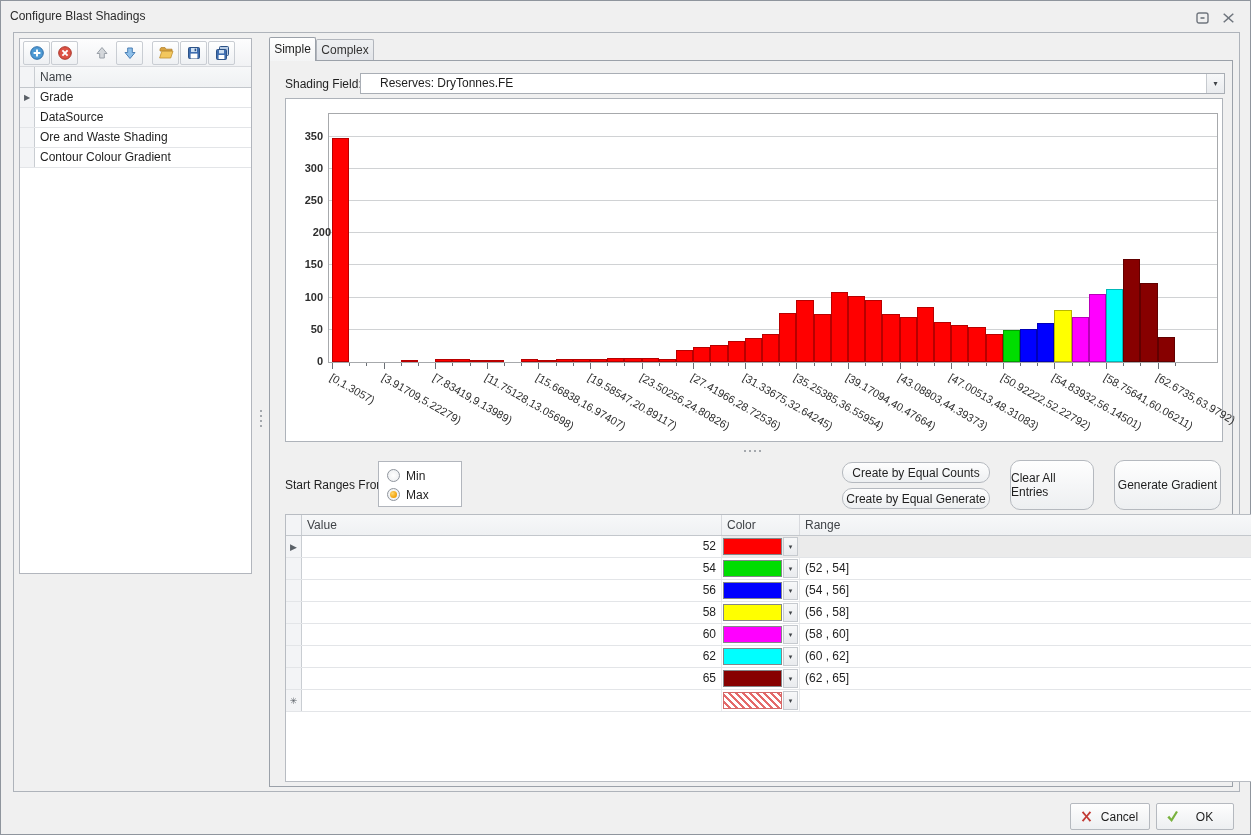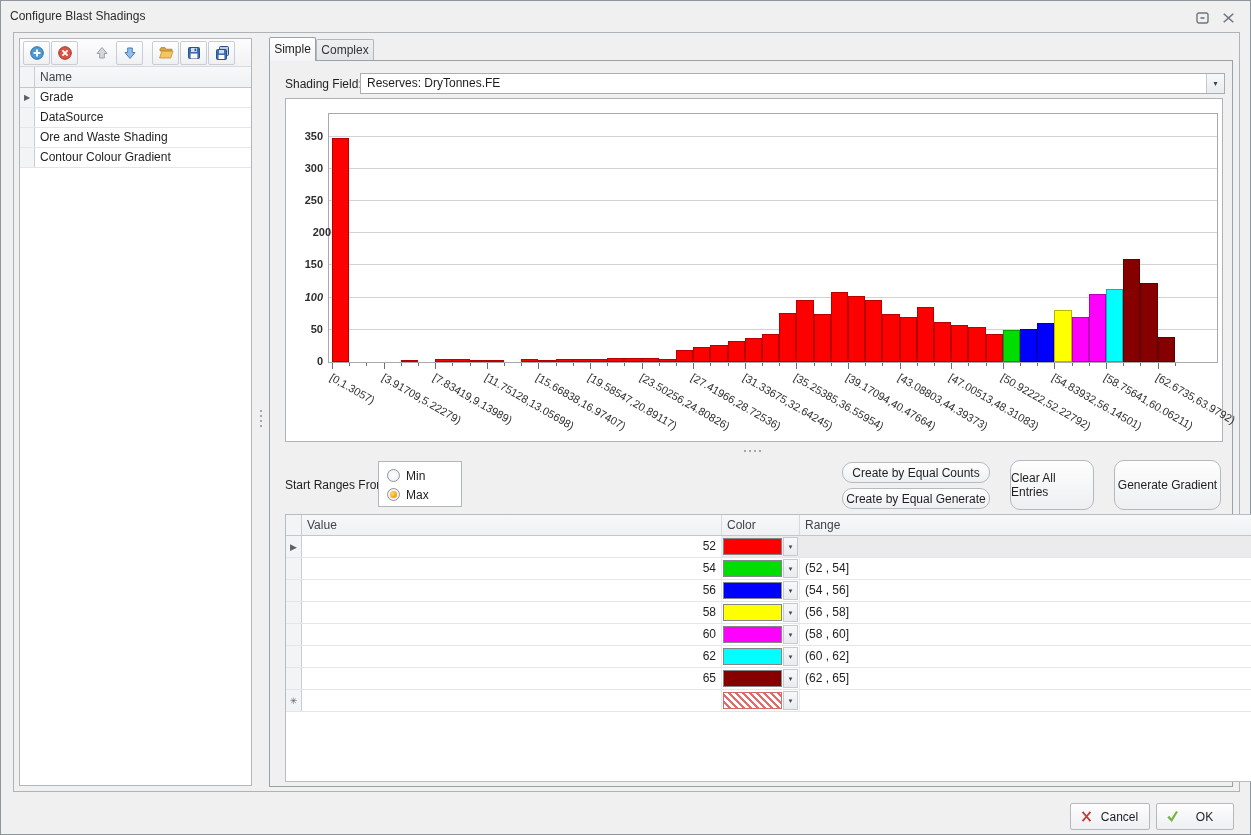--- a/index.html
+++ b/index.html
@@ -7,42 +7,42 @@
        font-family:"Liberation Sans","DejaVu Sans",sans-serif;font-size:12px;color:#1e1e1e;background:#e8e8e8}
   .window{position:absolute;inset:0;background:#f0f0f0;border:1px solid #8f959d;box-sizing:border-box}
   
   .titlebar{position:absolute;left:0;top:0;right:0;height:30px}
   .title{position:absolute;left:9px;top:8px;color:#2b2b2b}
   .win-btn{position:absolute;top:8px;width:20px;height:17px;display:flex;align-items:center;justify-content:center;cursor:pointer}
   #btn-restore{right:38px}#btn-close{right:12px}
   
   .frame{position:absolute;left:12px;top:31px;width:1227px;height:760px;border:1px solid #aeb3ba;box-sizing:border-box;background:#f0f0f0}
   
-  .left-panel{position:absolute;left:5px;top:5px;width:233px;height:748px;background:#fff;border:1px solid #b2b6bd;box-sizing:border-box}
+  .left-panel{position:absolute;left:5px;top:5px;width:233px;height:536px;background:#fff;border:1px solid #b2b6bd;box-sizing:border-box}
   .toolbar{position:absolute;left:0;top:0;right:0;height:27px;background:linear-gradient(#fdfdfe,#f1f2f4);border-bottom:1px solid #d8dade}
   .tbtn{position:absolute;top:2px;width:25px;height:22px;border:1px solid #c9cdd3;border-radius:2px;
         background:linear-gradient(#ffffff,#eef0f3);display:flex;align-items:center;justify-content:center;cursor:pointer}
   .tbtn.noframe{border-color:transparent;background:transparent}
   .name-grid{position:absolute;left:0;top:28px;right:0;bottom:0;background:#fff}
   .ghead{display:flex;height:20px;background:linear-gradient(#f7f8f9,#eff1f3);border-bottom:1px solid #c3c7cc;color:#3f4347}
   .lind{width:14px;flex:none;background:#f3f4f6;border-right:1px solid #c9cdd2;display:flex;align-items:center;justify-content:center;font-size:8px;color:#5a6067}
   .glabel{padding-left:5px;line-height:20px}
   .lrow{display:flex;height:19px;border-bottom:1px solid #e3e5e8;background:#fff;cursor:pointer}
   .lcell{padding-left:5px;line-height:19px}
   
   .v-splitter{position:absolute;left:243px;top:368px;width:7px;height:34px;display:flex;flex-direction:column;align-items:center;justify-content:center;gap:3px;cursor:col-resize}
   .v-splitter i{width:2px;height:2px;background:#8b9097;border-radius:50%}
   
   .tab{position:absolute;text-align:center;cursor:pointer;border-radius:2px 2px 0 0;box-sizing:border-box}
   #tab-simple{left:255px;top:4px;width:47px;height:24px;line-height:22px;background:linear-gradient(#ffffff,#f3f4f5);border:1px solid #9ba1a9;border-bottom:none;z-index:3}
   #tab-complex{left:302px;top:6px;width:58px;height:22px;line-height:20px;background:linear-gradient(#eef0f2,#e2e4e8);border:1px solid #b2b6bd;border-bottom:none;z-index:1;color:#333}
   .tab-panel{position:absolute;left:255px;top:27px;width:964px;height:727px;border:1px solid #9ba1a9;background:#f0f0f0;box-sizing:border-box;z-index:2}
   .shading-label{position:absolute;left:15px;top:16px}
   .combo{position:absolute;left:90px;top:12px;width:865px;height:21px;background:#fff;border:1px solid #a9aeb5;box-sizing:border-box;display:flex;cursor:pointer}
-  .combo-text{flex:1;padding:2px 6px;line-height:15px;white-space:nowrap;overflow:hidden}
+  .combo-text{flex:1;padding:2px 19px;line-height:15px;white-space:nowrap;overflow:hidden}
   .combo-btn{width:17px;border-left:1px solid #c6cacf;background:linear-gradient(#f7f8f9,#e9ebee);display:flex;align-items:center;justify-content:center;font-size:8px;color:#3f4347}
   
   .chart-panel{position:absolute;left:15px;top:37px;width:938px;height:344px;background:#fff;border:1px solid #aeb3ba;box-sizing:border-box}
   .plot-area{position:absolute;left:42px;top:14px;width:890px;height:250px;border:1px solid #a7a9ac;background:#fff;box-sizing:border-box}
   .gridline{position:absolute;left:0;right:0;height:1px;background:#d0d2d4}
   .bar{position:absolute;bottom:0;box-sizing:border-box}
   .ylab{position:absolute;left:0;width:37px;text-align:right;font-size:11px;font-weight:bold;color:#2e2e2e}
   .tick{position:absolute;width:1px;background:#6a6f75}
   .xlabw{position:absolute;width:0;height:0}
   .xlabw span{position:absolute;left:0;top:0;white-space:nowrap;transform-origin:0 0;transform:rotate(30deg);font-size:11px;color:#2e2e2e}
@@ -249,21 +249,21 @@
             <div class="bar" style="left: 725.4px; width: 17.2px; height: 52.1766px; background: rgb(255, 255, 0); border: 1px solid rgb(184, 184, 0);"></div>
             <div class="bar" style="left: 742.6px; width: 17.2px; height: 45.0909px; background: rgb(255, 0, 255); border: 1px solid rgb(184, 0, 184);"></div>
             <div class="bar" style="left: 759.8px; width: 17.2px; height: 67.6364px; background: rgb(255, 0, 255); border: 1px solid rgb(184, 0, 184);"></div>
             <div class="bar" style="left: 777px; width: 17.2px; height: 73.4338px; background: rgb(0, 255, 255); border: 1px solid rgb(0, 184, 184);"></div>
             <div class="bar" style="left: 794.2px; width: 17.2px; height: 103.065px; background: rgb(135, 0, 0); border: 1px solid rgb(97, 0, 0);"></div>
             <div class="bar" style="left: 811.4px; width: 17.2px; height: 78.587px; background: rgb(135, 0, 0); border: 1px solid rgb(97, 0, 0);"></div>
             <div class="bar" style="left: 828.6px; width: 17.2px; height: 25.1221px; background: rgb(135, 0, 0); border: 1px solid rgb(97, 0, 0);"></div>
           </div>
       <div class="ylab" style="top: 256px;">0</div>
           <div class="ylab" style="top: 223.792px;">50</div>
-          <div class="ylab" style="top: 191.584px; font-style: italic;">100</div>
+          <div class="ylab" style="top: 191.584px;">100</div>
           <div class="ylab" style="top: 159.377px;">150</div>
           <div class="ylab" style="top: 127.169px; margin-left: 8px;">200</div>
           <div class="ylab" style="top: 94.961px;">250</div>
           <div class="ylab" style="top: 62.7532px;">300</div>
           <div class="ylab" style="top: 30.5455px;">350</div>
           <div class="tick" style="left: 46px; top: 264px; height: 6px;"></div>
           <div class="tick" style="left: 63.2px; top: 264px; height: 3px;"></div>
           <div class="tick" style="left: 80.4px; top: 264px; height: 3px;"></div>
           <div class="tick" style="left: 97.6px; top: 264px; height: 6px;"></div>
           <div class="tick" style="left: 114.8px; top: 264px; height: 3px;"></div>

